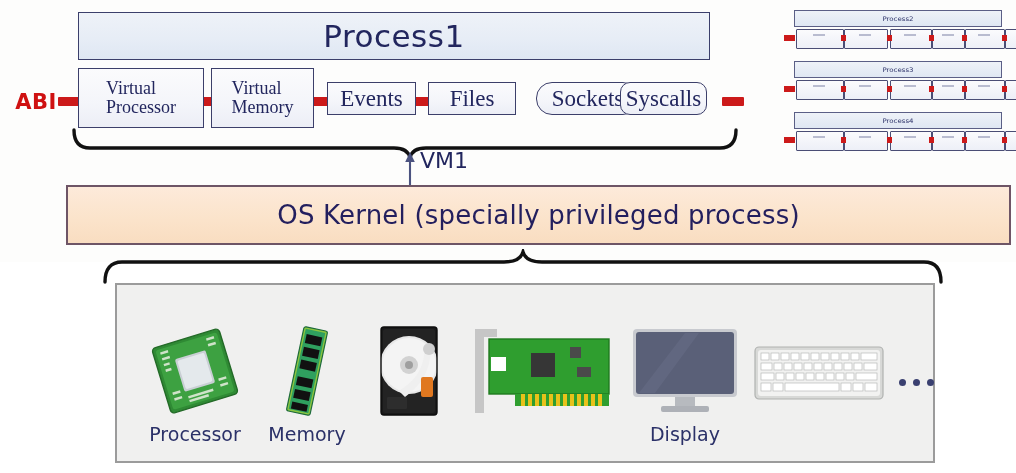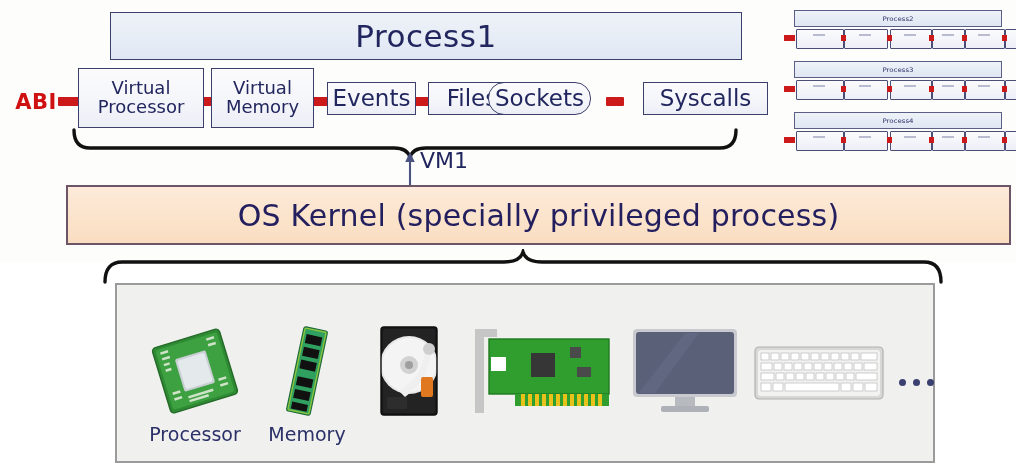--- a/index.html
+++ b/index.html
@@ -13,21 +13,21 @@
   .abs{position:absolute;box-sizing:border-box;}
 
   
   .topwash{left:0;top:0;width:1016px;height:262px;background:#fdfdfc;}
 
   
   .proc1{
     left:78px;top:12px;width:632px;height:48px;
     background:linear-gradient(to bottom,#eef2f8 0%,#e7edf6 55%,#dfe7f3 100%);
     border:1.6px solid #3b3f6b;
-    display:flex;align-items:center;justify-content:center;margin-left:32px;
+    display:flex;align-items:center;justify-content:center;
   }
   .proc1 span{
     font-size:31px;color:#22265e;letter-spacing:.5px;
     font-family:"DejaVu Sans","Liberation Sans",sans-serif;
   }
 
   
   .abi{
     left:8px;top:88px;width:56px;height:28px;
     color:#cf1111;font-size:21px;font-weight:700;letter-spacing:.5px;
@@ -35,42 +35,42 @@
   }
 
   
   .red{background:#cc1a1a;height:9px;top:97px;border-radius:1px;}
 
   
   .cbox{
     background:linear-gradient(to bottom,#fbfbfd 0%,#f4f5fa 60%,#eceef6 100%);
     border:1.6px solid #3c3f6a;
     display:flex;align-items:center;justify-content:center;
-    text-align:center;color:#22265e;line-height:1.04;
+    text-align:left;color:#22265e;line-height:1.04;font-family:Liberation Serif, serif;
   }
   .cbox.tall{top:68px;height:60px;font-size:18px;}
   .cbox.short{top:82px;height:33px;font-size:23px;}
   .cbox span{display:block;}
 
   
   .brace{pointer-events:none;}
 
   
   .vm1label{
     left:420px;top:148px;color:#22265e;font-size:22px;
   }
 
   
   .kernel{
     left:66px;top:185px;width:945px;height:60px;
     background:linear-gradient(to bottom,#fdeada 0%,#fbe3ca 60%,#f9ddc1 100%);
     border:2px solid #6e5566;
     display:flex;align-items:center;justify-content:center;
   }
-  .kernel span{font-size:30px;color:#231f5e;letter-spacing:.2px;}
+  .kernel span{font-size:26px;color:#231f5e;letter-spacing:.2px;}
 
   
   .hwpanel{
     left:115px;top:283px;width:820px;height:180px;
     background:#f0f0ef;border:2px solid #9b9b9b;
   }
   .hwtitle{
     left:0;top:8px;width:820px;text-align:center;
     font-size:27px;color:#393f72;
   }
@@ -140,26 +140,26 @@
       <div class="abs cbox short" style="left: 327px; width: 89px;">
         <div>
           <span>Events</span>
         </div>
       </div>
       <div class="abs cbox short" style="left: 428px; width: 88px;">
         <div>
           <span>Files</span>
         </div>
       </div>
-      <div class="abs cbox short" style="left: 488px; width: 103px; border-radius: 16px;">
+      <div class="abs cbox short" style="left: 536px; width: 103px; border-radius: 16px;">
         <div>
           <span>Sockets</span>
         </div>
       </div>
-      <div class="abs cbox short" style="left: 643px; width: 125px;">
+      <div class="abs cbox short" style="left: 620px; width: 87px; border-radius: 10px;">
         <div>
           <span>Syscalls</span>
         </div>
       </div>
     </div>
 
   <svg class="abs brace" style="left:70px;top:126px;" width="670" height="34">
     <path d="M4,4 Q4,22 20,22 L324,22 Q338,22 340,32 Q342,22 356,22 L650,22 Q666,22 666,4" fill="none" stroke="#111111" stroke-width="3.4" stroke-linecap="round"></path>
   </svg>
 
@@ -268,20 +268,21 @@
         </div>
         <div class="abs hwitem" style="left: 508px; width: 120px;">
           <div class="hwicon"><svg viewBox="0 0 120 92" width="100%" height="100%">
         <rect x="8" y="4" width="104" height="68" rx="4" fill="#c8cacf"></rect>
         <rect x="11" y="7" width="98" height="62" rx="3" fill="#5a6078"></rect>
         <path d="M11,69 L55,7 L75,7 L22,69 Z" fill="#6a melhor" opacity="0"></path>
         <path d="M14,68 L60,8 L74,8 L30,68 Z" fill="#686e86" opacity="0.55"></path>
         <rect x="50" y="72" width="20" height="10" fill="#b7babf"></rect>
         <rect x="36" y="81" width="48" height="6" rx="2" fill="#aeb1b7"></rect>
       </svg></div>
+          <div class="hwlabel">Display</div>
         </div>
         <div class="abs hwitem" style="left: 636px; width: 132px;">
           <div class="hwicon"><svg viewBox="0 0 132 92" width="100%" height="100%">
         <rect x="2" y="22" width="128" height="52" rx="4" fill="#d8d9d7"></rect>
         <rect x="5" y="25" width="122" height="46" rx="3" fill="#f2f2f1"></rect>
         <g fill="#ffffff" stroke="#b9bbb9" stroke-width="0.7">
           <rect x="8" y="28" width="8" height="7"></rect>
                 <rect x="18" y="28" width="8" height="7"></rect>
           <rect x="28" y="28" width="8" height="7"></rect>
                 <rect x="38" y="28" width="8" height="7"></rect>

